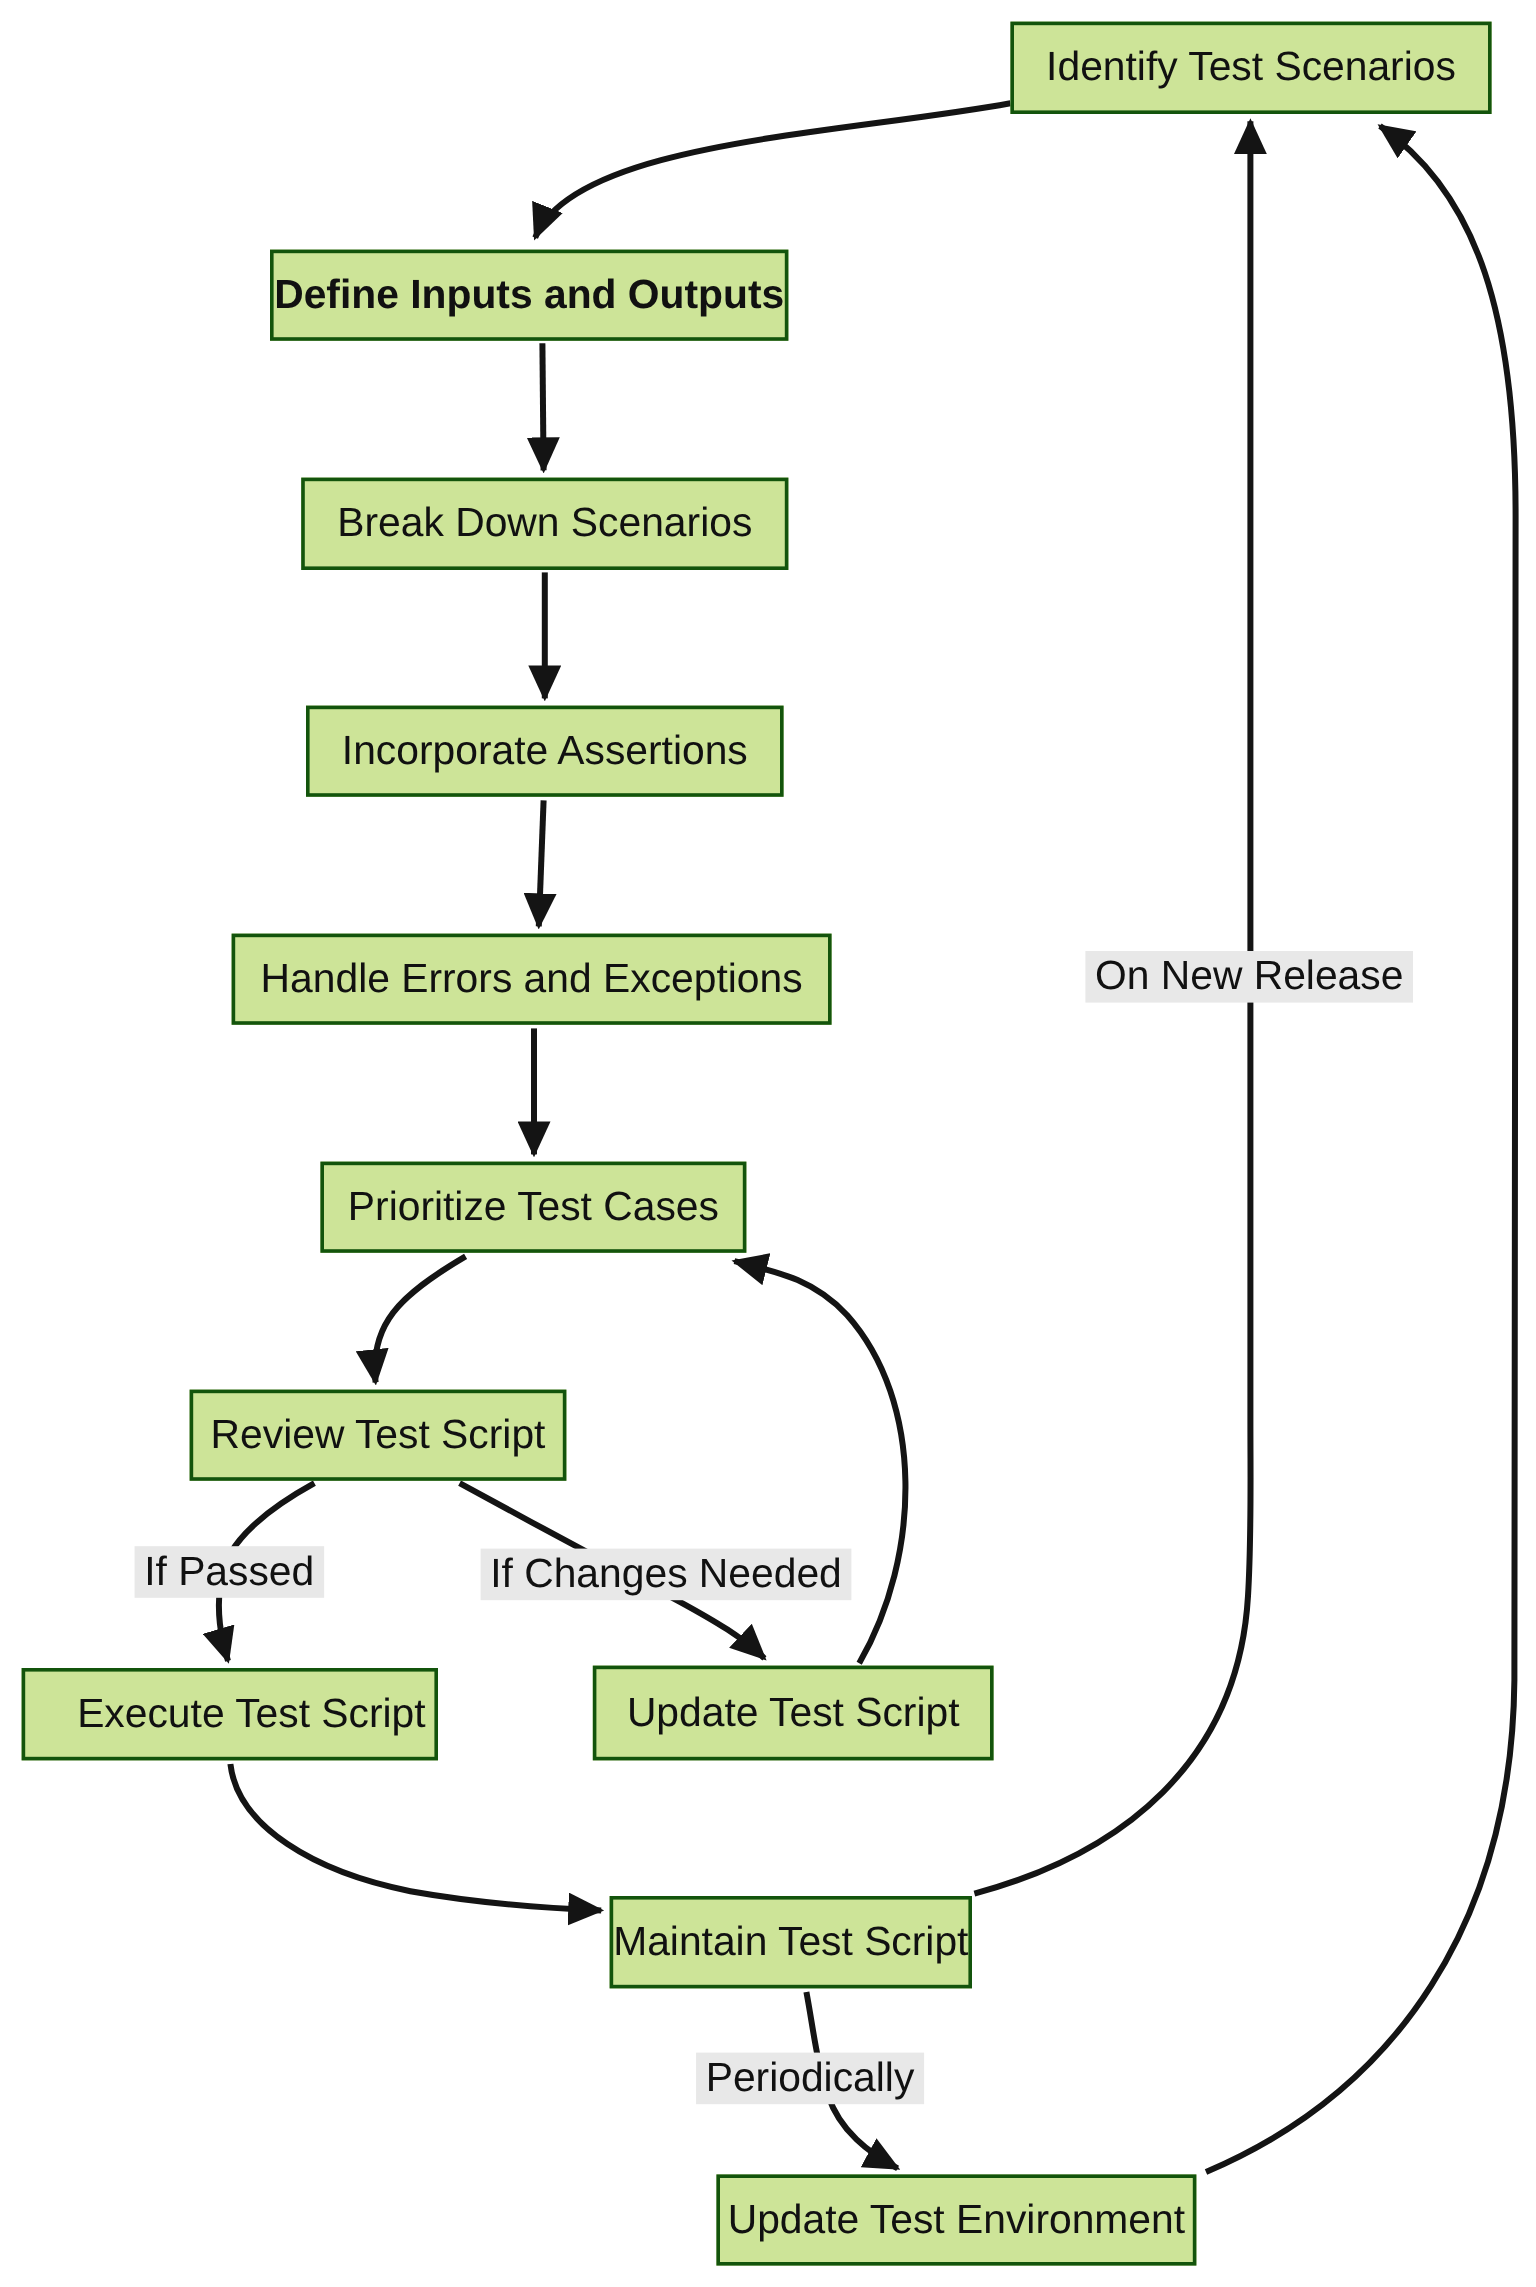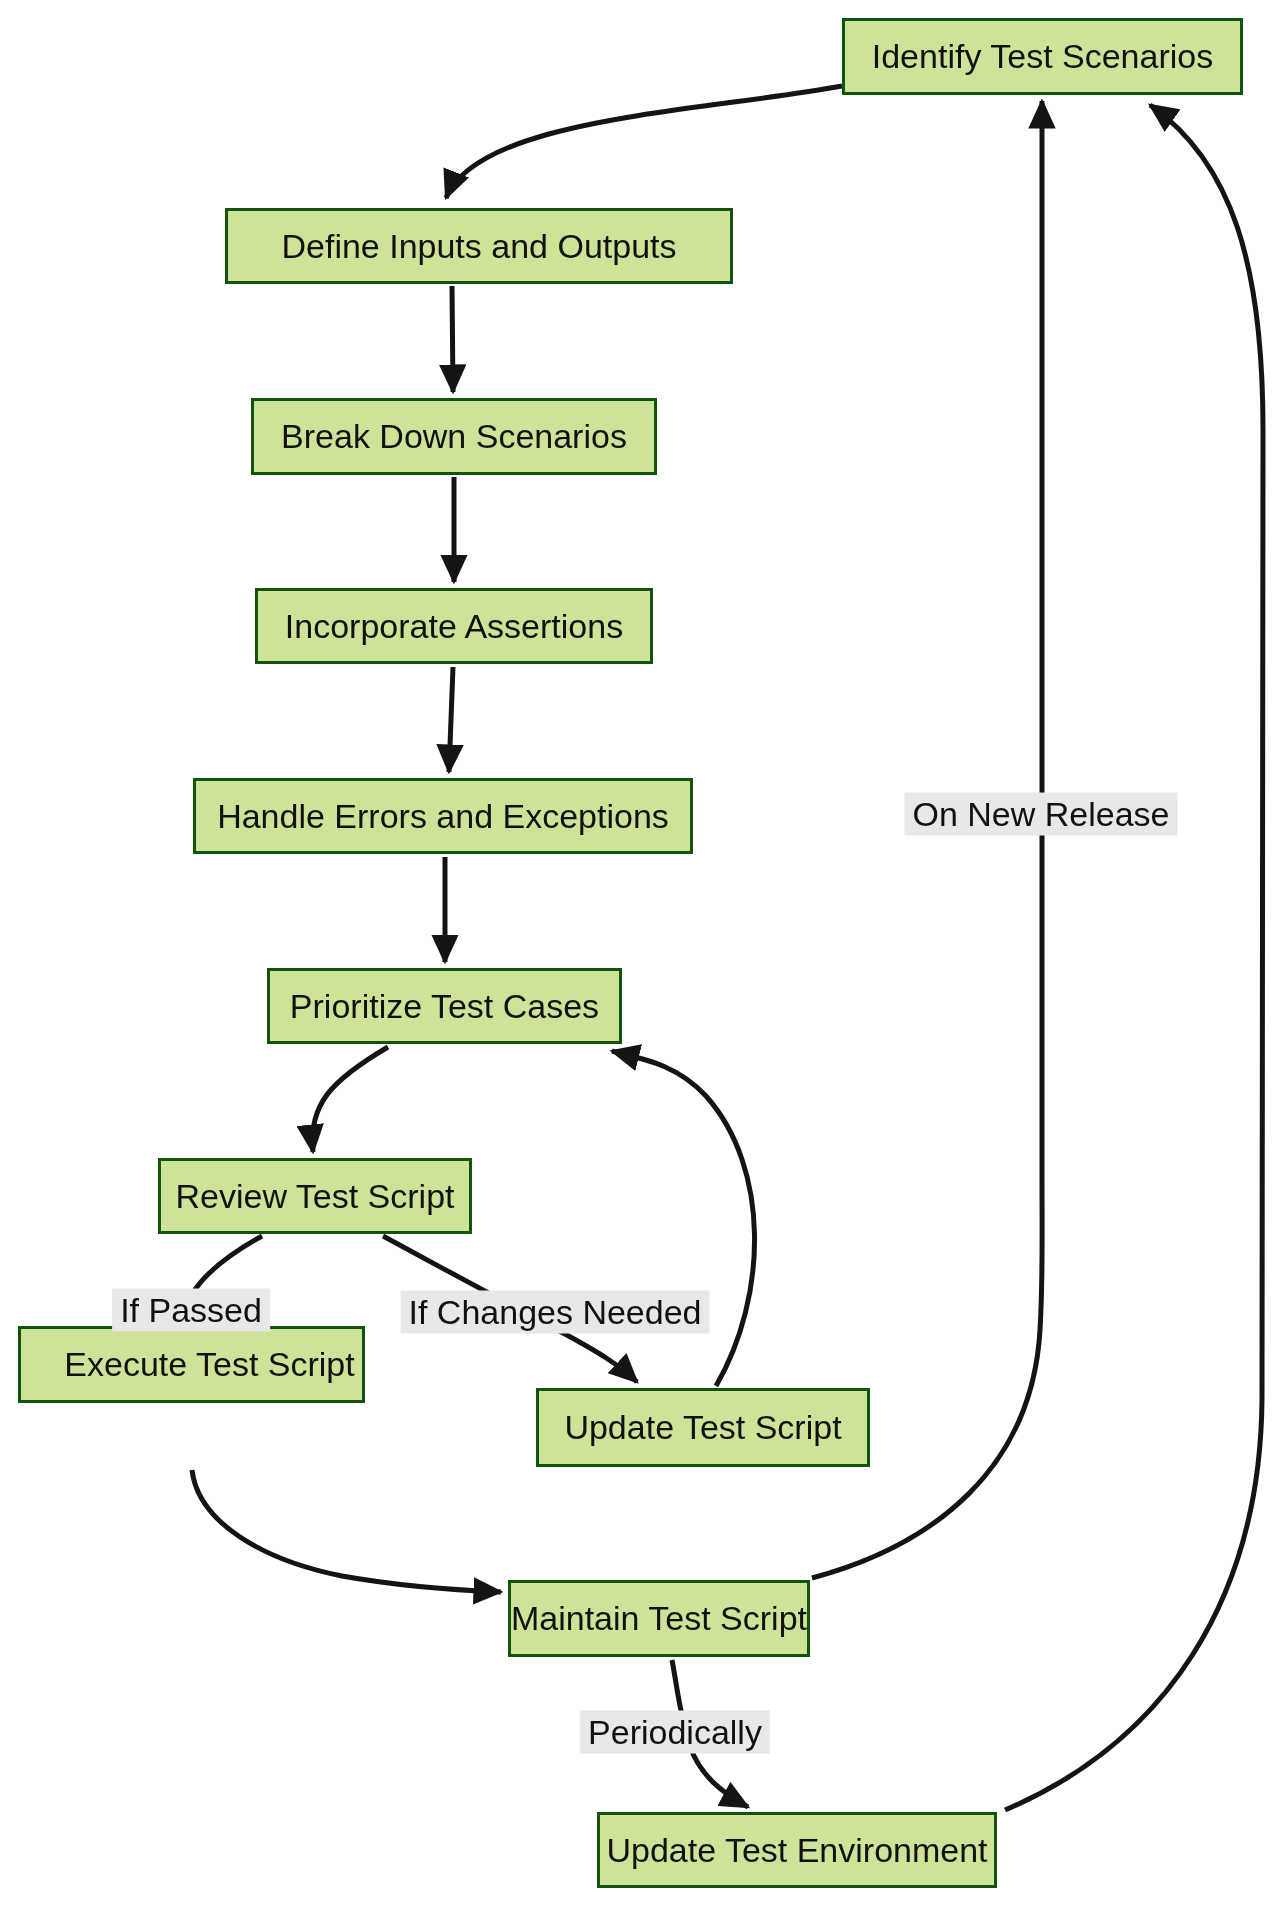--- a/index.html
+++ b/index.html
@@ -89,21 +89,21 @@
 
     <path class="edge" d="M 672 1660 C 678 1692, 680 1716, 690 1746 C 700 1776, 724 1794, 748 1807" marker-end="url(#arrow)"></path>
 
     <path class="edge" d="M 1005 1810 C 1165 1742, 1260 1600, 1262 1400 L 1263 430 C 1263 265, 1232 162, 1150 105" marker-end="url(#arrow)"></path>
   </svg>
 
   <div class="node" style="left:842px; top:18px;  width:401px; height:77px;">
     <span>Identify Test Scenarios</span>
   </div>
 
-  <div class="node" style="left:225px; top:208px; width:508px; height:76px;">
+  <div class="node" style="left:225px; top:208px; width:432px; height:76px;font-weight:bold;">
     <span>Define Inputs and Outputs</span>
   </div>
 
   <div class="node" style="left:251px; top:398px; width:406px; height:77px;">
     <span>Break Down Scenarios</span>
   </div>
 
   <div class="node" style="left:255px; top:588px; width:398px; height:76px;">
     <span>Incorporate Assertions</span>
   </div>
@@ -113,25 +113,25 @@
   </div>
 
   <div class="node" style="left:267px; top:968px; width:355px; height:76px;">
     <span>Prioritize Test Cases</span>
   </div>
 
   <div class="node" style="left:158px; top:1158px; width:314px; height:76px;">
     <span>Review Test Script</span>
   </div>
 
-  <div class="node" style="left:18px; top:1326px; width:347px; height:77px;padding-left:36px;">
+  <div class="node" style="left:18px; top:1390px; width:347px; height:77px;padding-left:36px;">
     <span>Execute Test Script</span>
   </div>
 
-  <div class="node" style="left:536px; top:1388px; width:334px; height:79px;">
+  <div class="node" style="left:494px; top:1388px; width:334px; height:79px;">
     <span>Update Test Script</span>
   </div>
 
   <div class="node" style="left:508px; top:1580px; width:302px; height:77px;">
     <span>Maintain Test Script</span>
   </div>
 
   <div class="node" style="left:597px; top:1812px; width:400px; height:76px;">
     <span>Update Test Environment</span>
   </div>

